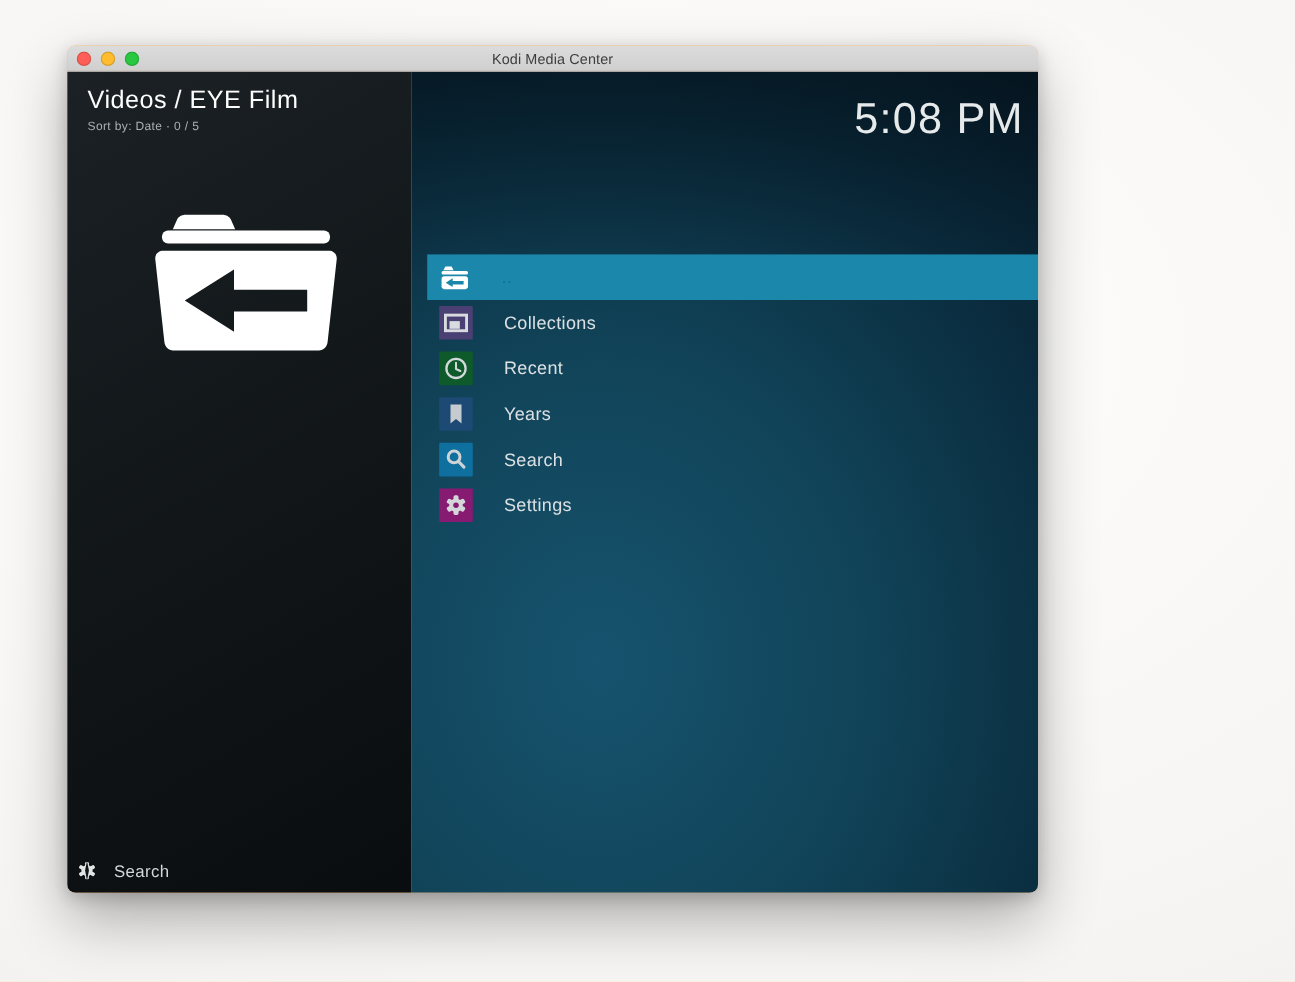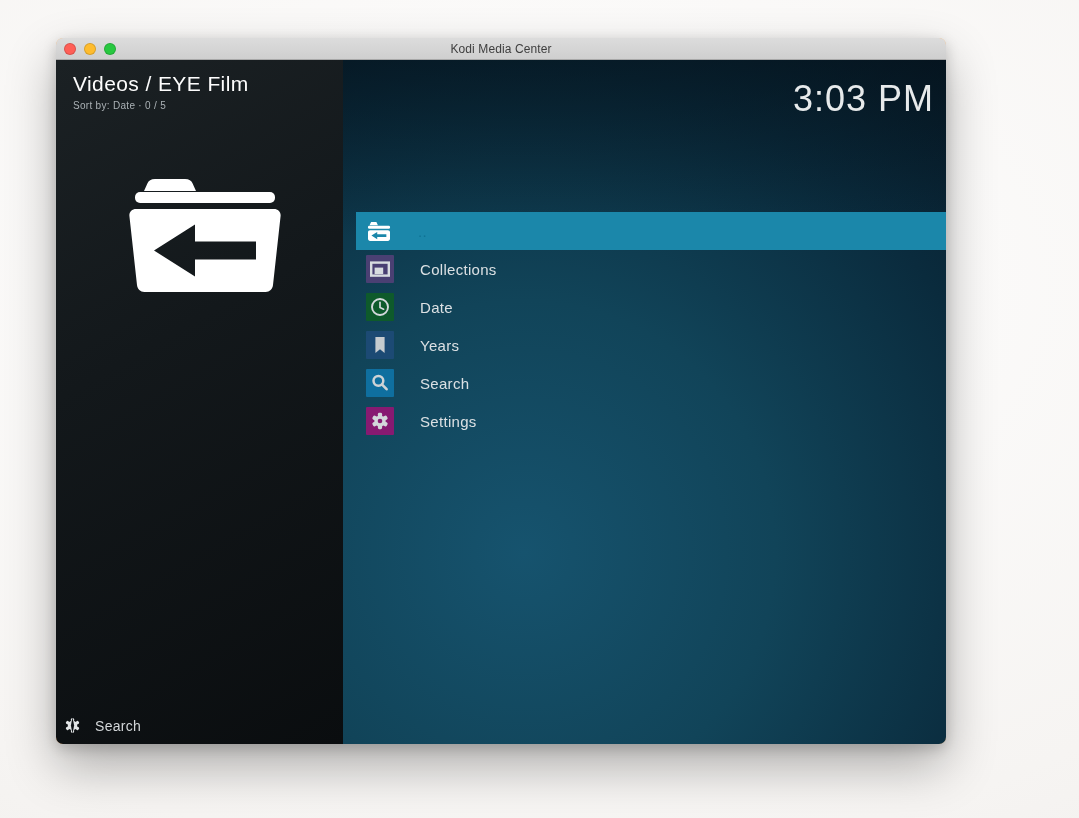--- a/index.html
+++ b/index.html
@@ -3,21 +3,21 @@
 <meta charset="utf-8">
 <style>
   * { margin:0; padding:0; box-sizing:border-box; }
   html,body { width:1079px; height:818px; overflow:hidden; }
   body {
     font-family:"Liberation Sans", sans-serif;
     background:radial-gradient(120% 100% at 50% 35%, #ffffff 0%, #f6f4f2 70%, #efedeb 100%);
     position:relative;
   }
   .window {
-    position:absolute; left:56px; top:38px; width:890px; height:706px;
+    position:absolute; left:56px; top:38px; width:809px; height:706px;
     border-radius:7px; overflow:hidden;
     box-shadow:0 22px 50px rgba(0,0,0,.30), 0 4px 14px rgba(0,0,0,.18);
     background:#fdba74;
   }
   
   .titlebar {
     height:22px; background:linear-gradient(180deg,#dcdcdc 0%,#cfcfcf 100%);
     border-bottom:1px solid #a8a8a8;
     display:flex; align-items:center; justify-content:center; position:relative;
   }
@@ -102,21 +102,21 @@
             <rect x="6.5" y="1.2" width="3" height="13.6" rx="1" transform="rotate(60 8 8)"></rect>
             <rect x="6.5" y="1.2" width="3" height="13.6" rx="1" transform="rotate(-60 8 8)"></rect>
           </g>
           <path fill="#101417" d="M8,0.2 L6.5,8 L8,15.8 L9.5,8 Z"></path>
         </svg>
         <span class="options-label">Search</span>
       </div>
     </div>
 
     <div class="main">
-      <div class="clock">3:03 PM</div>
+      <div class="clock">5:08 PM</div>
 
       <div class="menu-list">
 
         <div class="menu-row selected">
           <div class="sel-bar" style="background: rgb(27, 135, 170);">
             <svg class="folderback" viewBox="0 0 24 20">
               <path fill="#ffffff" d="M4.5,1 L9.5,1 L11,4 L3,4 Z"></path>
               <rect fill="#ffffff" x="1.5" y="4.6" width="21" height="2.8" rx="1.2"></rect>
               <path fill="#ffffff" fill-rule="evenodd" d="M3.5,8.8 L20.5,8.8 C21.6,8.8 22.5,9.7 22.5,10.8 L22.5,17 C22.5,18.1 21.6,19 20.5,19 L3.5,19 C2.4,19 1.5,18.1 1.5,17 L1.5,10.8 C1.5,9.7 2.4,8.8 3.5,8.8 Z
                 M4.8,13.9 L10.3,10.4 L10.3,12.5 L19,12.5 L19,15.3 L10.3,15.3 L10.3,17.4 Z"></path>
@@ -135,21 +135,21 @@
           <span class="menu-label">Collections</span>
         </div>
 
         <div class="menu-row">
           <div class="icon-sq" style="background: rgb(14, 90, 43);">
             <svg width="28" height="28" viewBox="0 0 28 28">
               <circle cx="14" cy="14" r="8" fill="none" stroke="#d4d9dc" stroke-width="1.9"></circle>
               <path d="M14,9.3 L14,14.5 L17.6,16.2" fill="none" stroke="#d4d9dc" stroke-width="1.7" stroke-linecap="round" stroke-linejoin="round"></path>
             </svg>
           </div>
-          <span class="menu-label">Date</span>
+          <span class="menu-label">Recent</span>
         </div>
 
         <div class="menu-row">
           <div class="icon-sq" style="background: rgb(28, 74, 116);">
             <svg width="28" height="28" viewBox="0 0 28 28">
               <path fill="#c6cbcf" d="M9.4,6 L18.6,6 L18.6,22 L14,18.2 L9.4,22 Z"></path>
             </svg>
           </div>
           <span class="menu-label">Years</span>
         </div>

